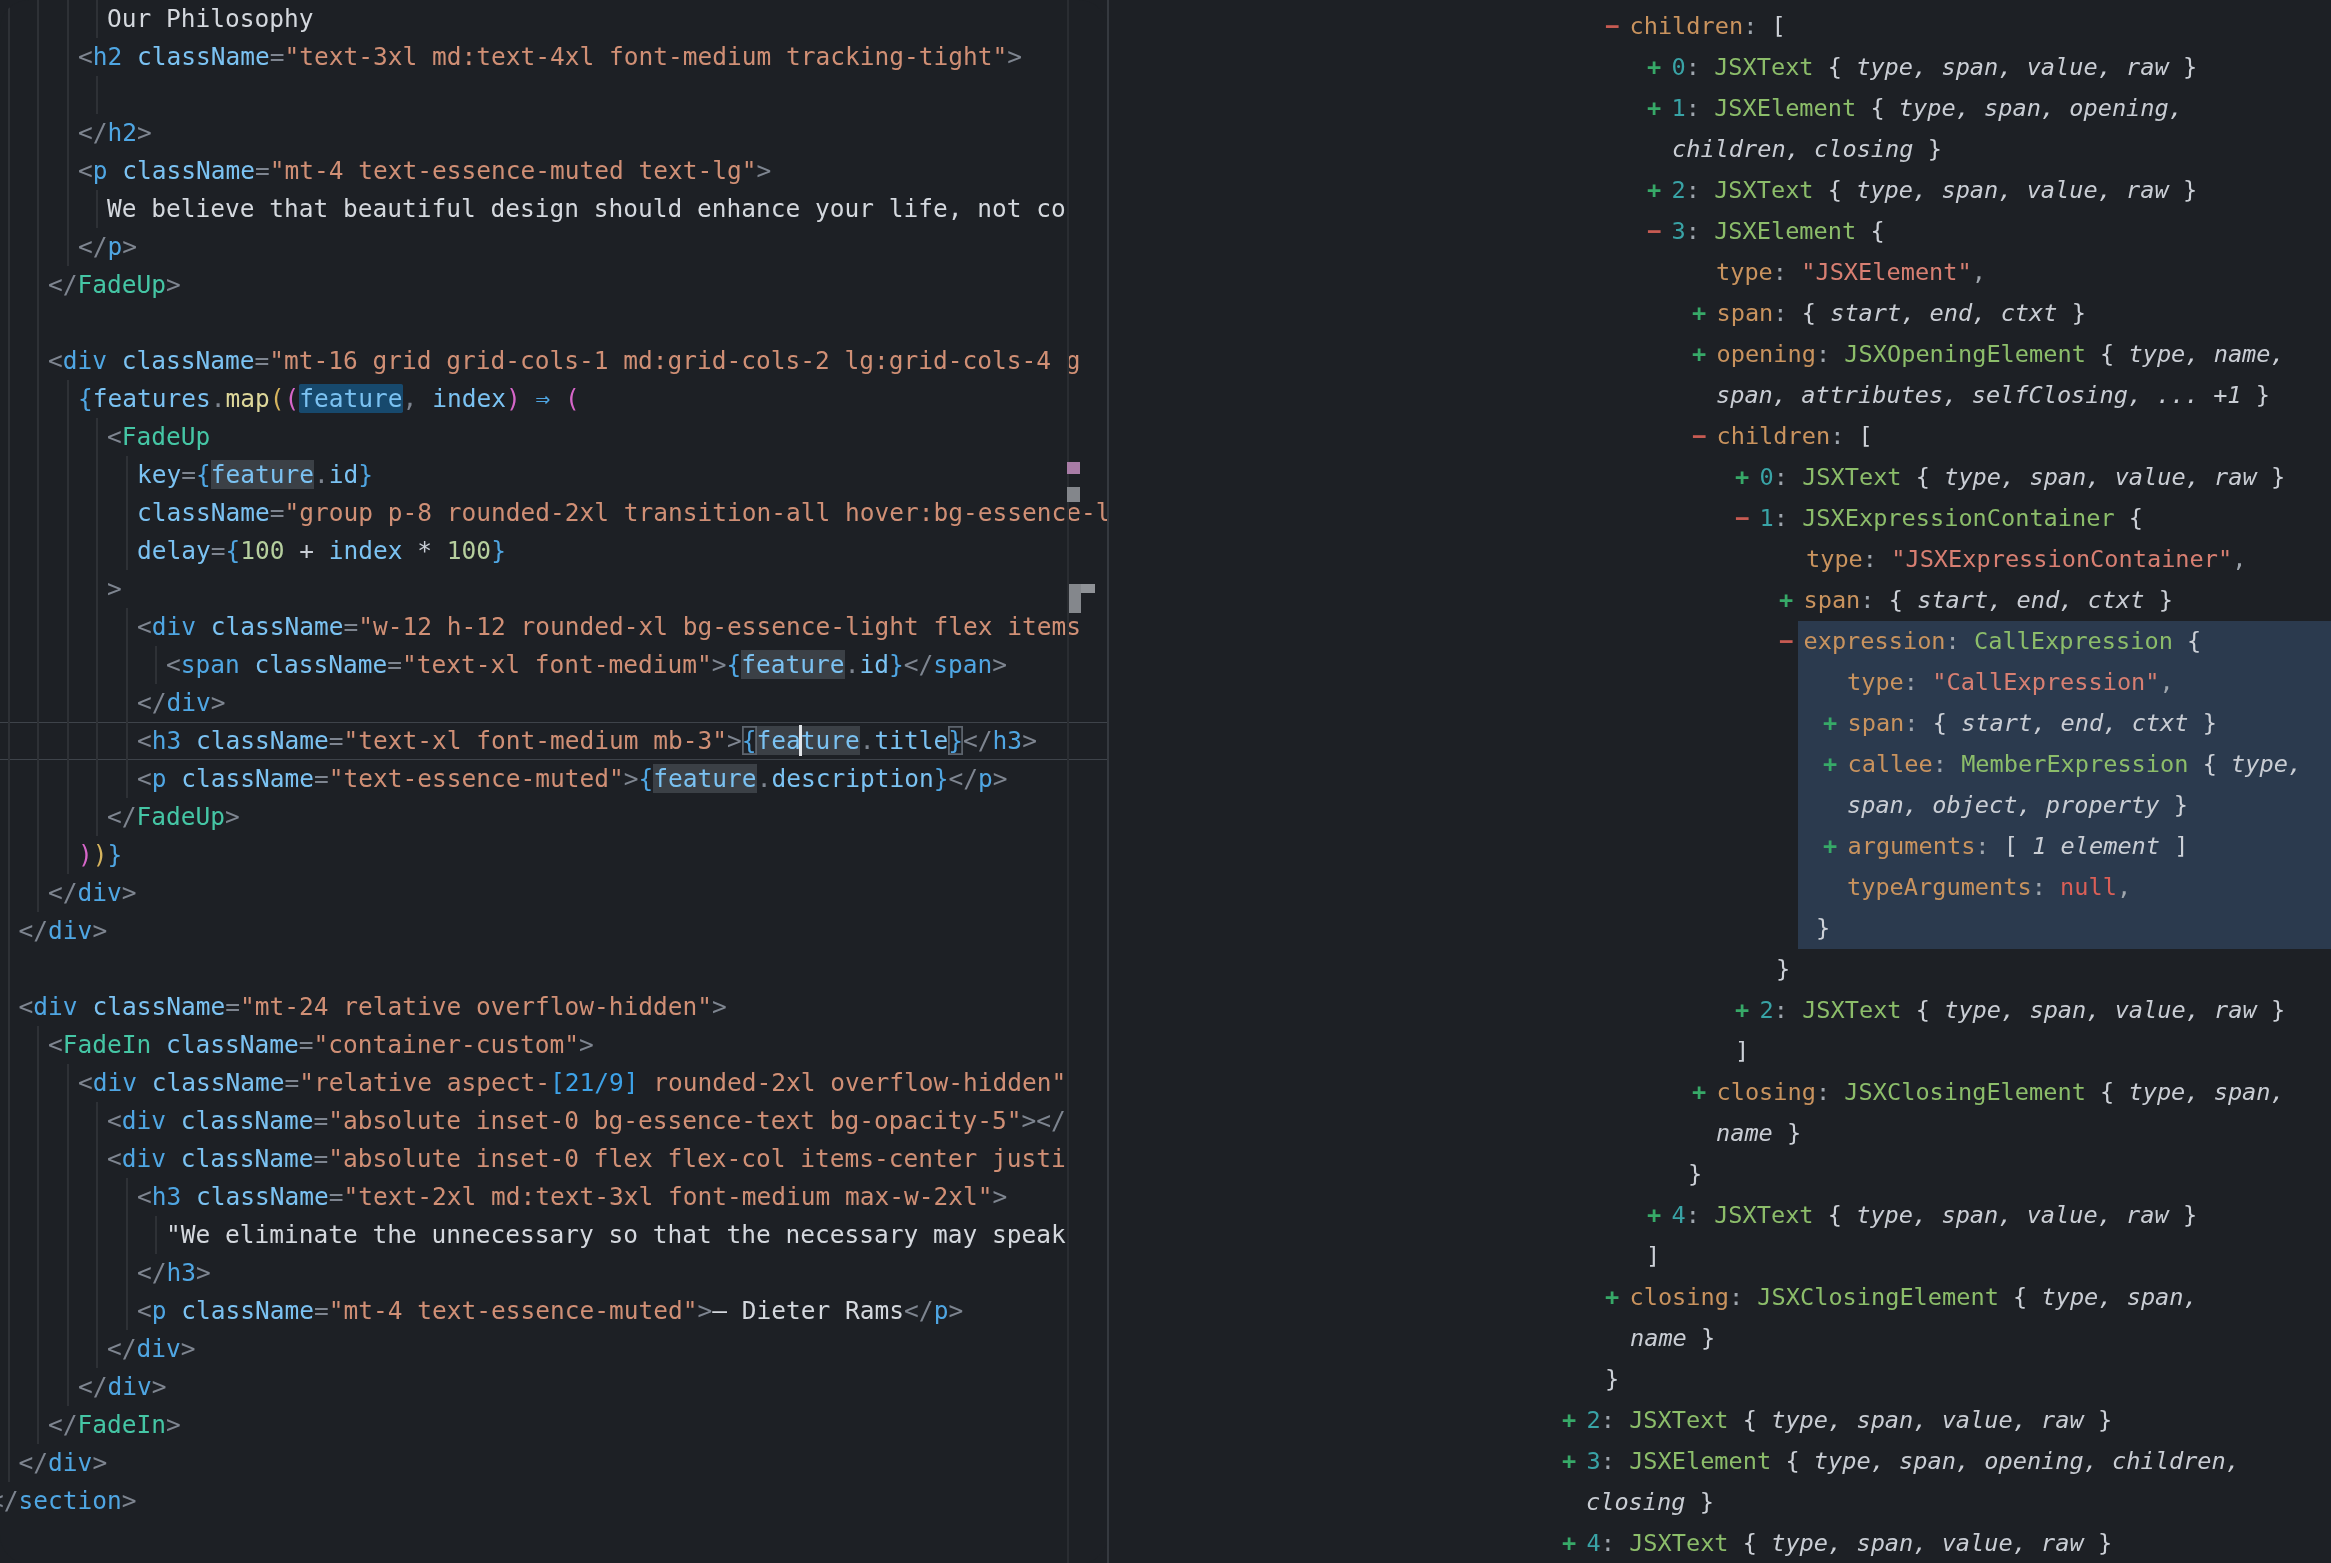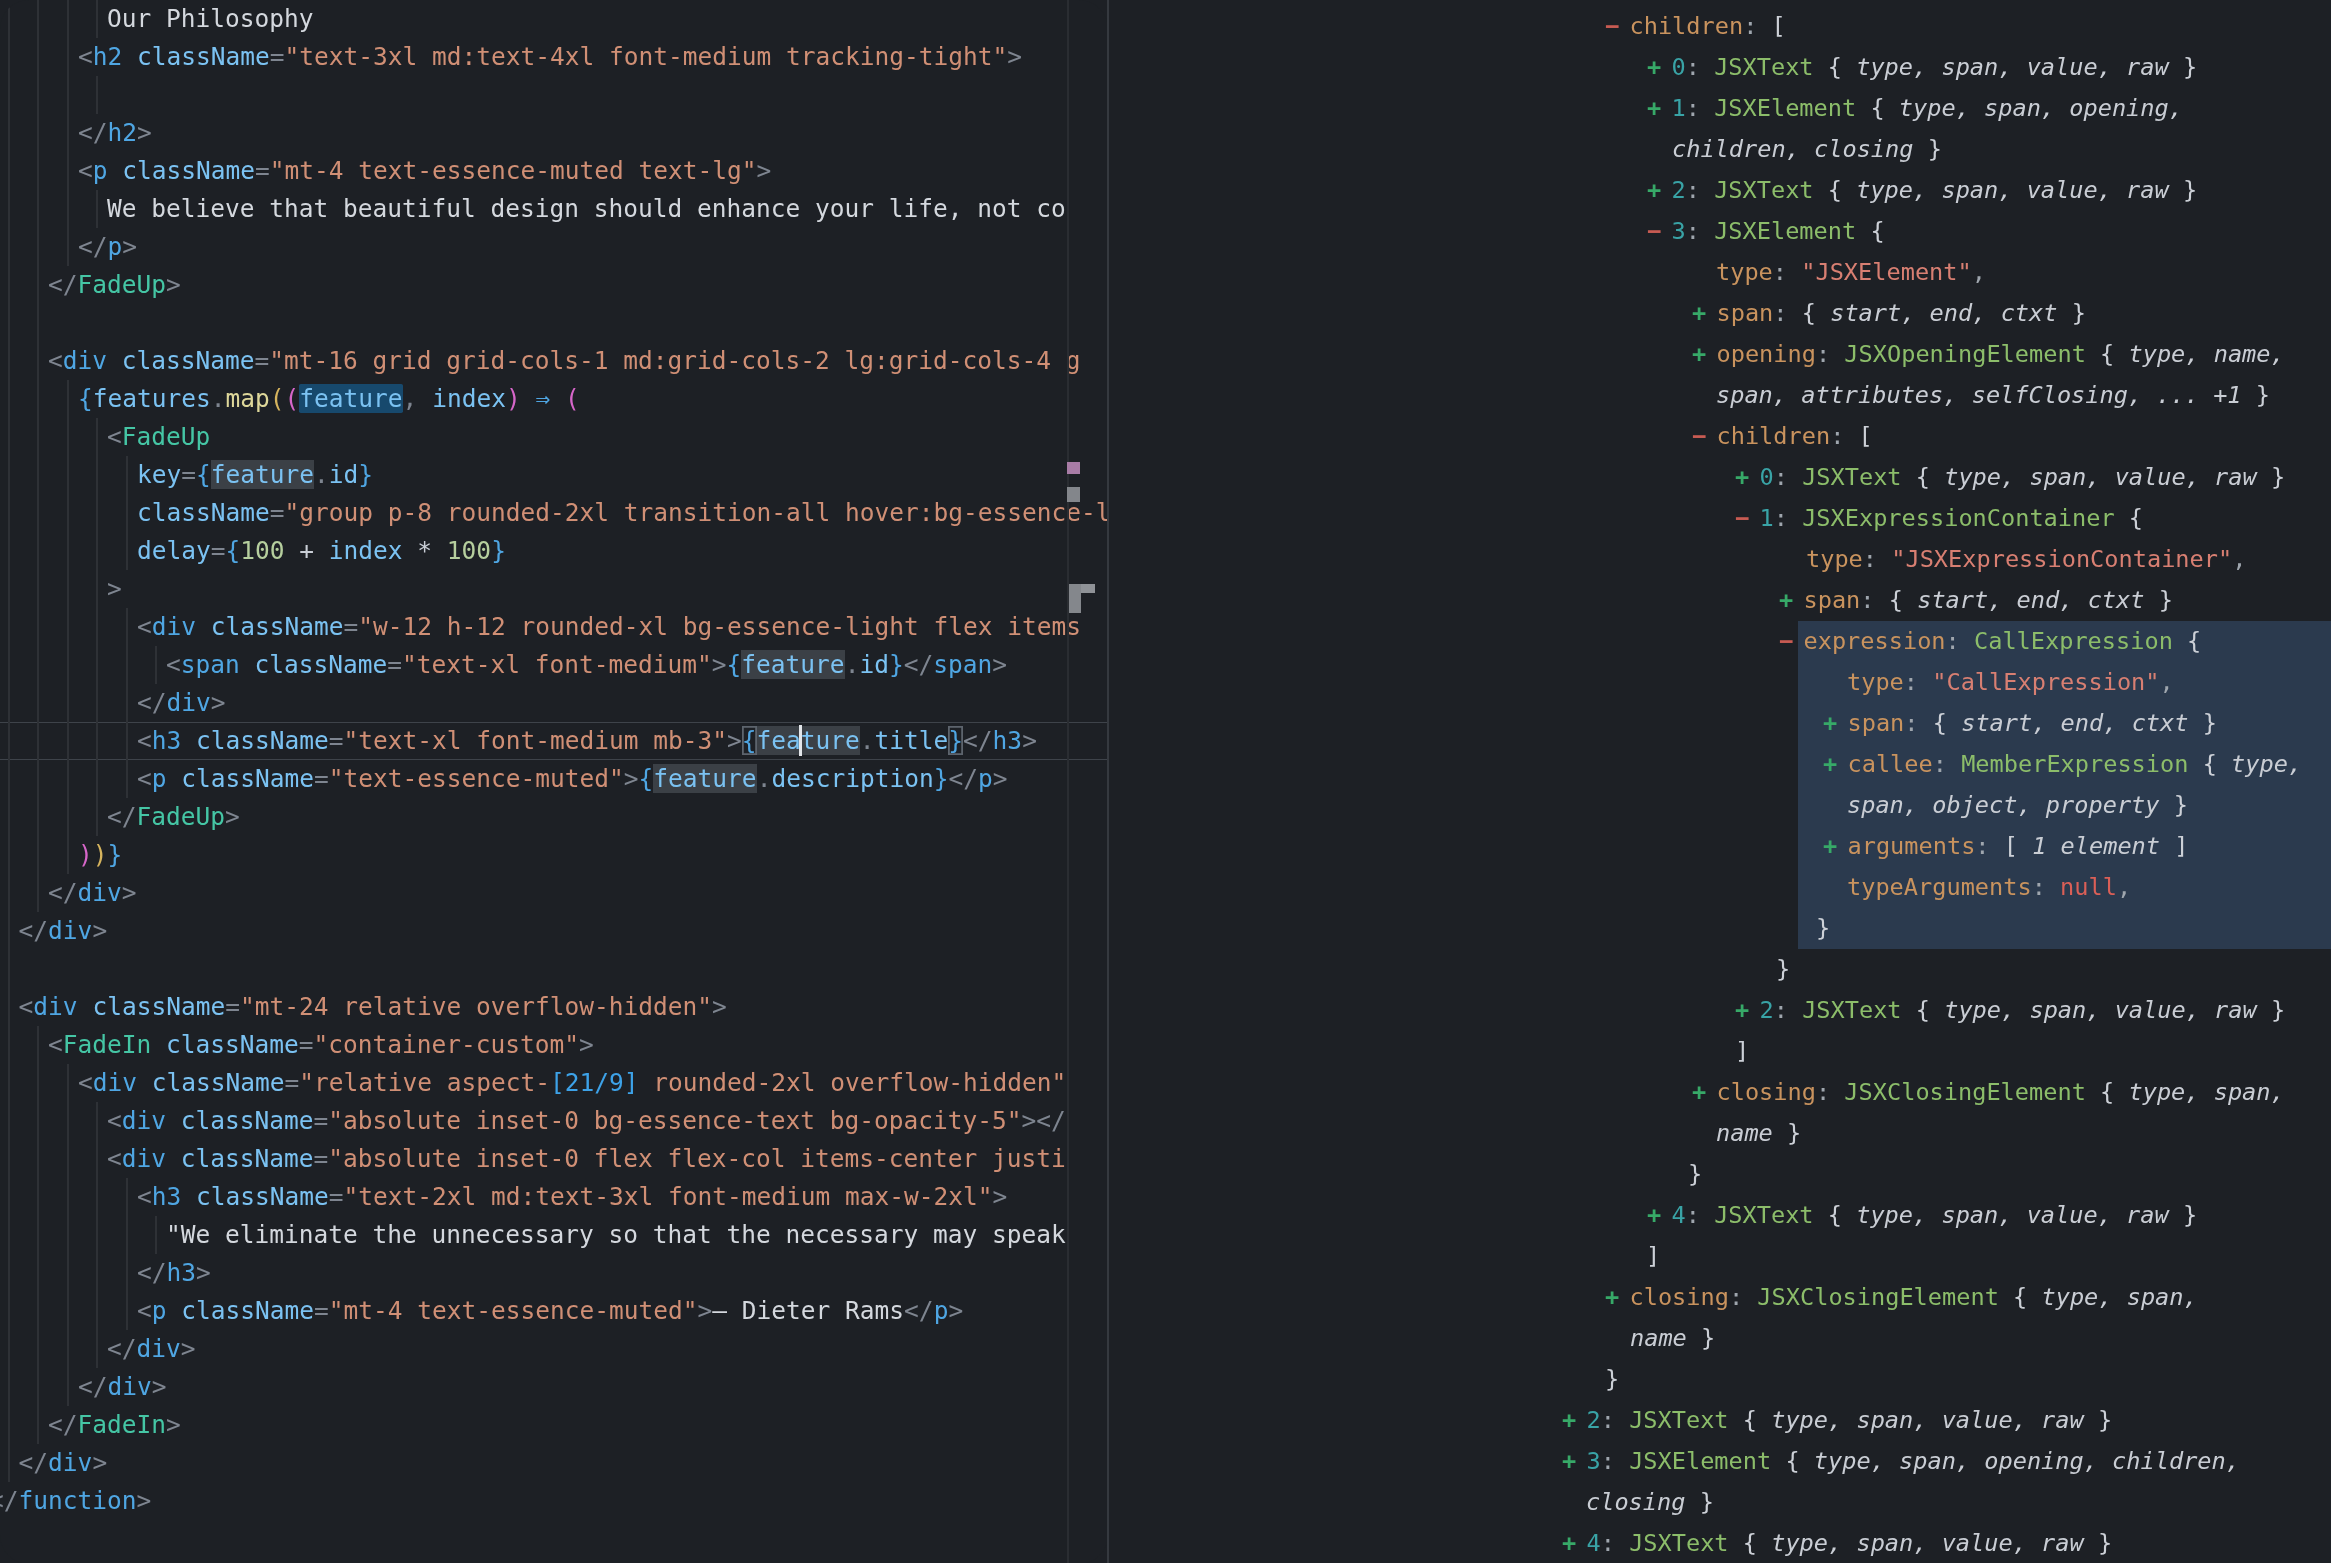--- a/index.html
+++ b/index.html
@@ -73,21 +73,21 @@
     <div class="eline"><i class="guides" style="width: 90px;"></i><span class="ecode" style="margin-left: 107px;"><span class="tk pun">&lt;</span><span class="tk tag">div </span><span class="tk attr">className</span><span class="tk pun">=</span><span class="tk str">"absolute inset-0 bg-essence-text bg-opacity-5"</span><span class="tk pun">&gt;&lt;/</span></span></div>
     <div class="eline"><i class="guides" style="width: 90px;"></i><span class="ecode" style="margin-left: 107px;"><span class="tk pun">&lt;</span><span class="tk tag">div </span><span class="tk attr">className</span><span class="tk pun">=</span><span class="tk str">"absolute inset-0 flex flex-col items-center justi</span></span></div>
     <div class="eline"><i class="guides" style="width: 120px;"></i><span class="ecode" style="margin-left: 137px;"><span class="tk pun">&lt;</span><span class="tk tag">h3 </span><span class="tk attr">className</span><span class="tk pun">=</span><span class="tk str">"text-2xl md:text-3xl font-medium max-w-2xl"</span><span class="tk pun">&gt;</span></span></div>
     <div class="eline"><i class="guides" style="width: 150px;"></i><span class="ecode" style="margin-left: 166px;"><span class="tk txt">"We eliminate the unnecessary so that the necessary may speak</span></span></div>
     <div class="eline"><i class="guides" style="width: 120px;"></i><span class="ecode" style="margin-left: 137px;"><span class="tk pun">&lt;/</span><span class="tk tag">h3</span><span class="tk pun">&gt;</span></span></div>
     <div class="eline"><i class="guides" style="width: 120px;"></i><span class="ecode" style="margin-left: 137px;"><span class="tk pun">&lt;</span><span class="tk tag">p </span><span class="tk attr">className</span><span class="tk pun">=</span><span class="tk str">"mt-4 text-essence-muted"</span><span class="tk pun">&gt;</span><span class="tk txt">— Dieter Rams</span><span class="tk pun">&lt;/</span><span class="tk tag">p</span><span class="tk pun">&gt;</span></span></div>
     <div class="eline"><i class="guides" style="width: 90px;"></i><span class="ecode" style="margin-left: 107px;"><span class="tk pun">&lt;/</span><span class="tk tag">div</span><span class="tk pun">&gt;</span></span></div>
     <div class="eline"><i class="guides" style="width: 61px;"></i><span class="ecode" style="margin-left: 78px;"><span class="tk pun">&lt;/</span><span class="tk tag">div</span><span class="tk pun">&gt;</span></span></div>
     <div class="eline"><i class="guides" style="width: 31px;"></i><span class="ecode" style="margin-left: 48px;"><span class="tk pun">&lt;/</span><span class="tk cmp">FadeIn</span><span class="tk pun">&gt;</span></span></div>
     <div class="eline"><i class="guides" style="width: 1.8px;"></i><span class="ecode" style="margin-left: 18.6px;"><span class="tk pun">&lt;/</span><span class="tk tag">div</span><span class="tk pun">&gt;</span></span></div>
-    <div class="eline"><span class="ecode" style="margin-left: -11px;"><span class="tk pun">&lt;/</span><span class="tk tag">function</span><span class="tk pun">&gt;</span></span></div>
+    <div class="eline"><span class="ecode" style="margin-left: -11px;"><span class="tk pun">&lt;/</span><span class="tk tag">section</span><span class="tk pun">&gt;</span></span></div>
   </div>
 <div id="ruler-line"></div>
 <div id="overview-marks">
     <div class="mark" style="left: 1067px; top: 462px; width: 12.7px; height: 11.8px; background: rgb(168, 124, 166); position: absolute;"></div>
     <div class="mark" style="left: 1067px; top: 487px; width: 12.7px; height: 14.5px; background: rgb(131, 134, 139); position: absolute;"></div>
     <div class="mark" style="left: 1069px; top: 584px; width: 25.5px; height: 9px; background: rgb(143, 146, 151); position: absolute;"></div>
     <div class="mark" style="left: 1069px; top: 584px; width: 11.8px; height: 29px; background: rgb(132, 135, 140); position: absolute;"></div>
   </div>
 <div id="divider"></div>
 <div id="ast">

